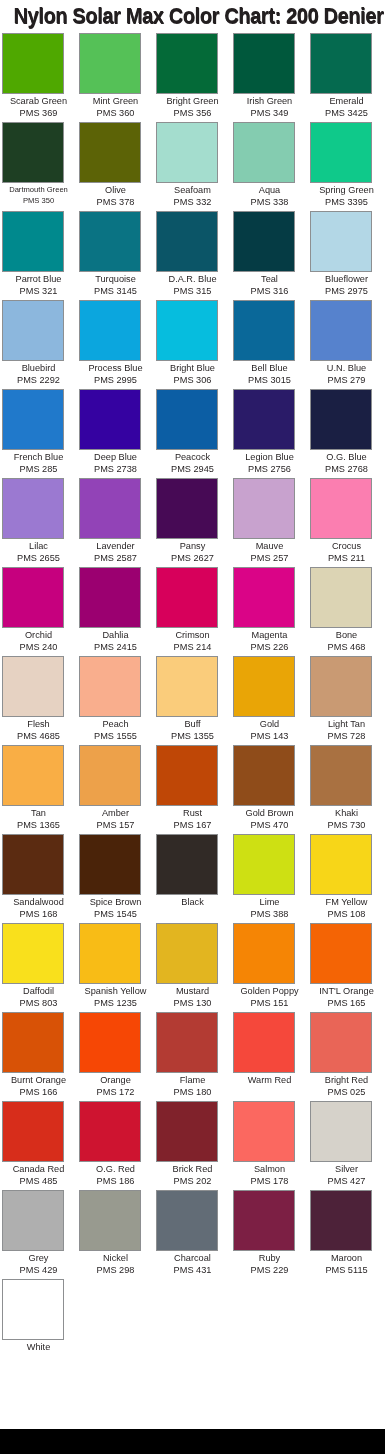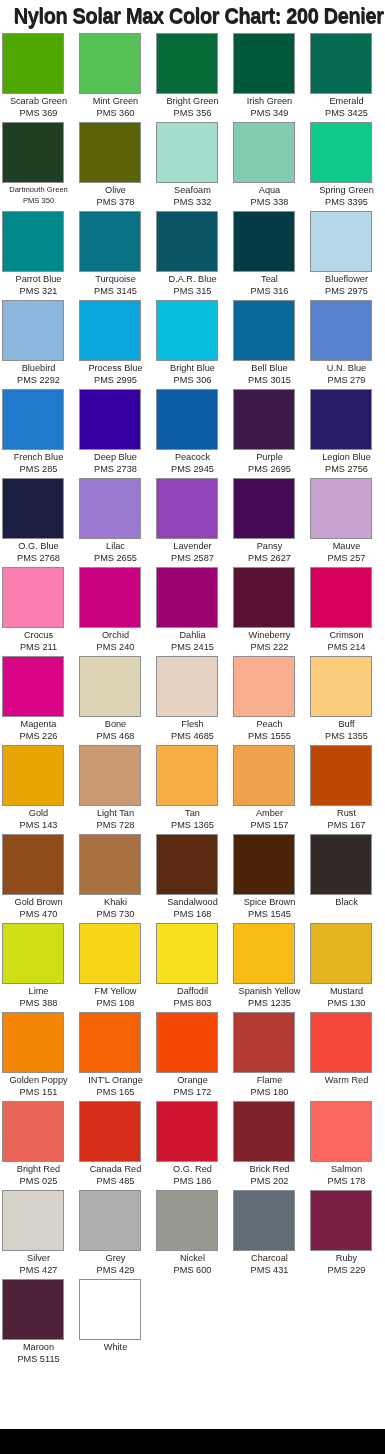--- a/index.html
+++ b/index.html
@@ -242,27 +242,20 @@
       </div>
     </div>
     <div class="swatch-cell">
       <div class="swatch-chip" style="background-color: rgb(12, 94, 164);"></div>
       <div class="swatch-labels">
         <span class="swatch-name">Peacock</span>
         <span class="swatch-pms">PMS 2945</span>
       </div>
     </div>
     <div class="swatch-cell">
-      <div class="swatch-chip" style="background-color: rgb(60, 25, 70);"></div>
-      <div class="swatch-labels">
-        <span class="swatch-name">Purple</span>
-        <span class="swatch-pms">PMS 2695</span>
-      </div>
-    </div>
-    <div class="swatch-cell">
       <div class="swatch-chip" style="background-color: rgb(42, 27, 104);"></div>
       <div class="swatch-labels">
         <span class="swatch-name">Legion Blue</span>
         <span class="swatch-pms">PMS 2756</span>
       </div>
     </div>
     <div class="swatch-cell">
       <div class="swatch-chip" style="background-color: rgb(26, 31, 67);"></div>
       <div class="swatch-labels">
         <span class="swatch-name">O.G. Blue</span>
@@ -312,27 +305,20 @@
       </div>
     </div>
     <div class="swatch-cell">
       <div class="swatch-chip" style="background-color: rgb(155, 0, 112);"></div>
       <div class="swatch-labels">
         <span class="swatch-name">Dahlia</span>
         <span class="swatch-pms">PMS 2415</span>
       </div>
     </div>
     <div class="swatch-cell">
-      <div class="swatch-chip" style="background-color: rgb(90, 18, 51);"></div>
-      <div class="swatch-labels">
-        <span class="swatch-name">Wineberry</span>
-        <span class="swatch-pms">PMS 222</span>
-      </div>
-    </div>
-    <div class="swatch-cell">
       <div class="swatch-chip" style="background-color: rgb(215, 0, 91);"></div>
       <div class="swatch-labels">
         <span class="swatch-name">Crimson</span>
         <span class="swatch-pms">PMS 214</span>
       </div>
     </div>
     <div class="swatch-cell">
       <div class="swatch-chip" style="background-color: rgb(218, 4, 135);"></div>
       <div class="swatch-labels">
         <span class="swatch-name">Magenta</span>
@@ -480,20 +466,27 @@
       </div>
     </div>
     <div class="swatch-cell">
       <div class="swatch-chip" style="background-color: rgb(244, 100, 5);"></div>
       <div class="swatch-labels">
         <span class="swatch-name">INT'L Orange</span>
         <span class="swatch-pms">PMS 165</span>
       </div>
     </div>
     <div class="swatch-cell">
+      <div class="swatch-chip" style="background-color: rgb(216, 82, 6);"></div>
+      <div class="swatch-labels">
+        <span class="swatch-name">Burnt Orange</span>
+        <span class="swatch-pms">PMS 166</span>
+      </div>
+    </div>
+    <div class="swatch-cell">
       <div class="swatch-chip" style="background-color: rgb(246, 71, 5);"></div>
       <div class="swatch-labels">
         <span class="swatch-name">Orange</span>
         <span class="swatch-pms">PMS 172</span>
       </div>
     </div>
     <div class="swatch-cell">
       <div class="swatch-chip" style="background-color: rgb(179, 59, 51);"></div>
       <div class="swatch-labels">
         <span class="swatch-name">Flame</span>
@@ -553,21 +546,21 @@
       <div class="swatch-chip" style="background-color: rgb(175, 175, 175);"></div>
       <div class="swatch-labels">
         <span class="swatch-name">Grey</span>
         <span class="swatch-pms">PMS 429</span>
       </div>
     </div>
     <div class="swatch-cell">
       <div class="swatch-chip" style="background-color: rgb(152, 154, 143);"></div>
       <div class="swatch-labels">
         <span class="swatch-name">Nickel</span>
-        <span class="swatch-pms">PMS 600</span>
+        <span class="swatch-pms">PMS 298</span>
       </div>
     </div>
     <div class="swatch-cell">
       <div class="swatch-chip" style="background-color: rgb(98, 108, 118);"></div>
       <div class="swatch-labels">
         <span class="swatch-name">Charcoal</span>
         <span class="swatch-pms">PMS 431</span>
       </div>
     </div>
     <div class="swatch-cell">

